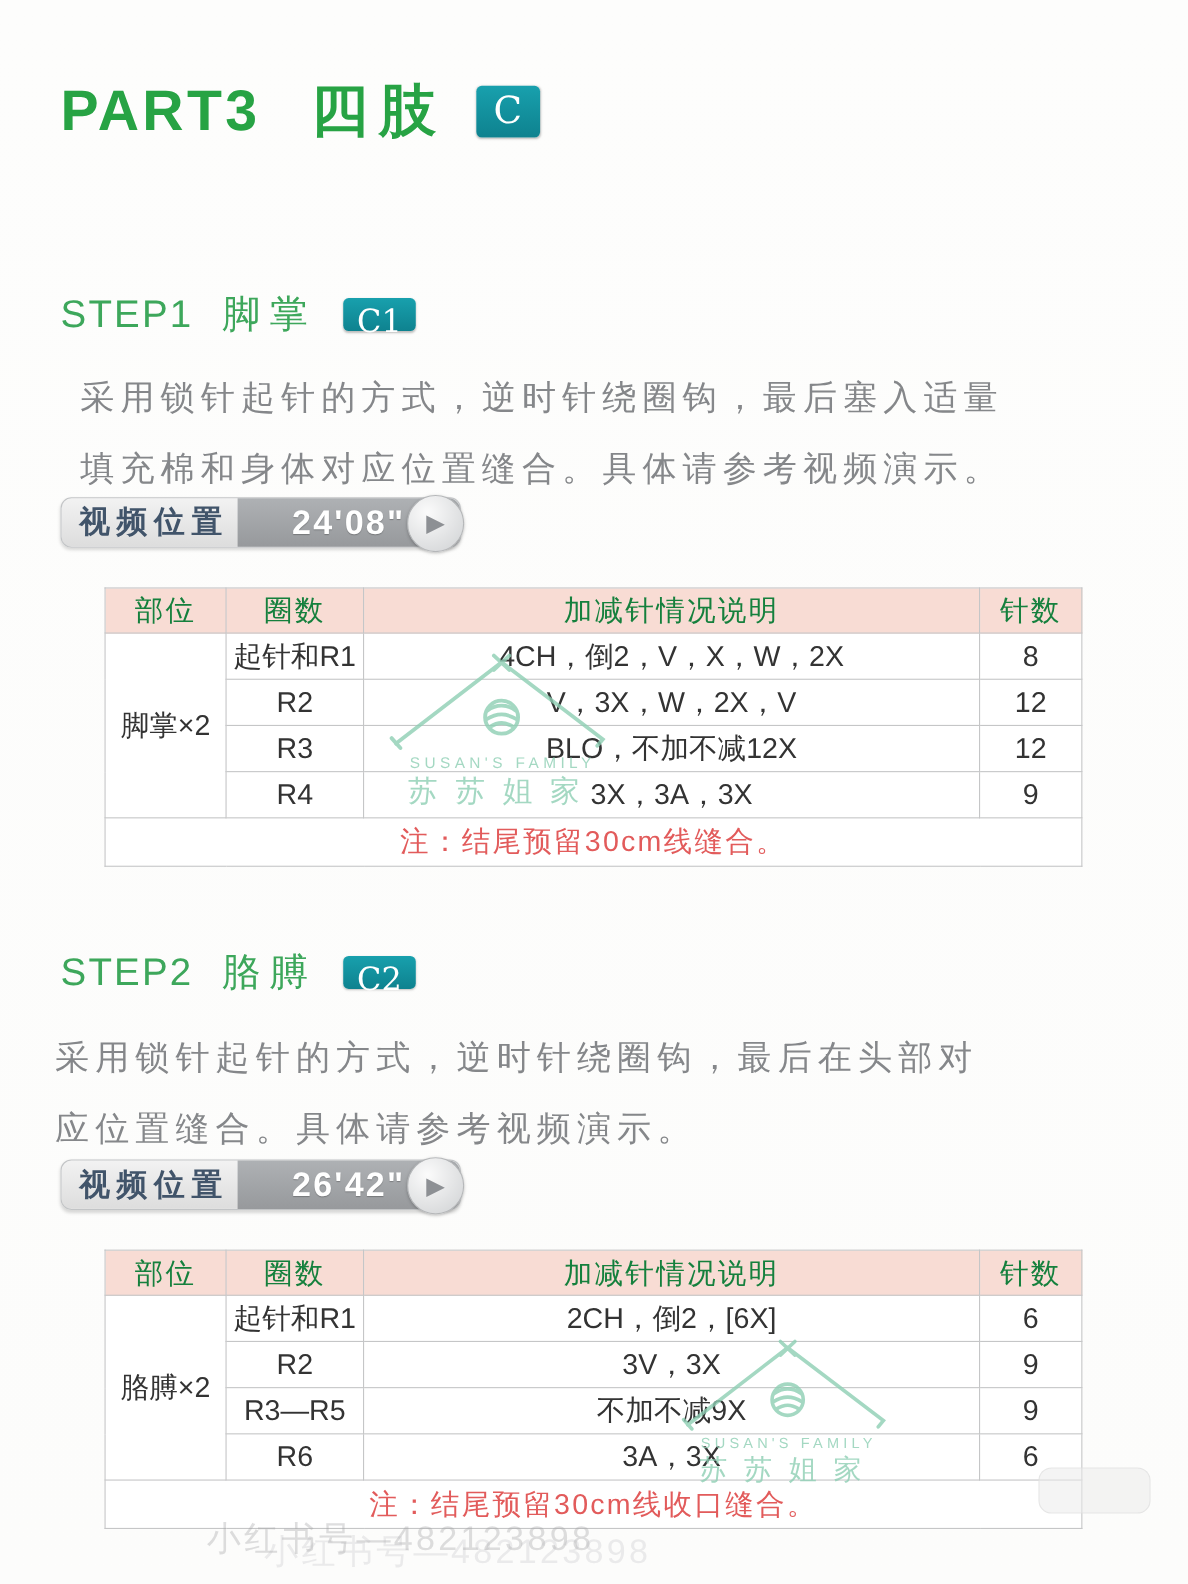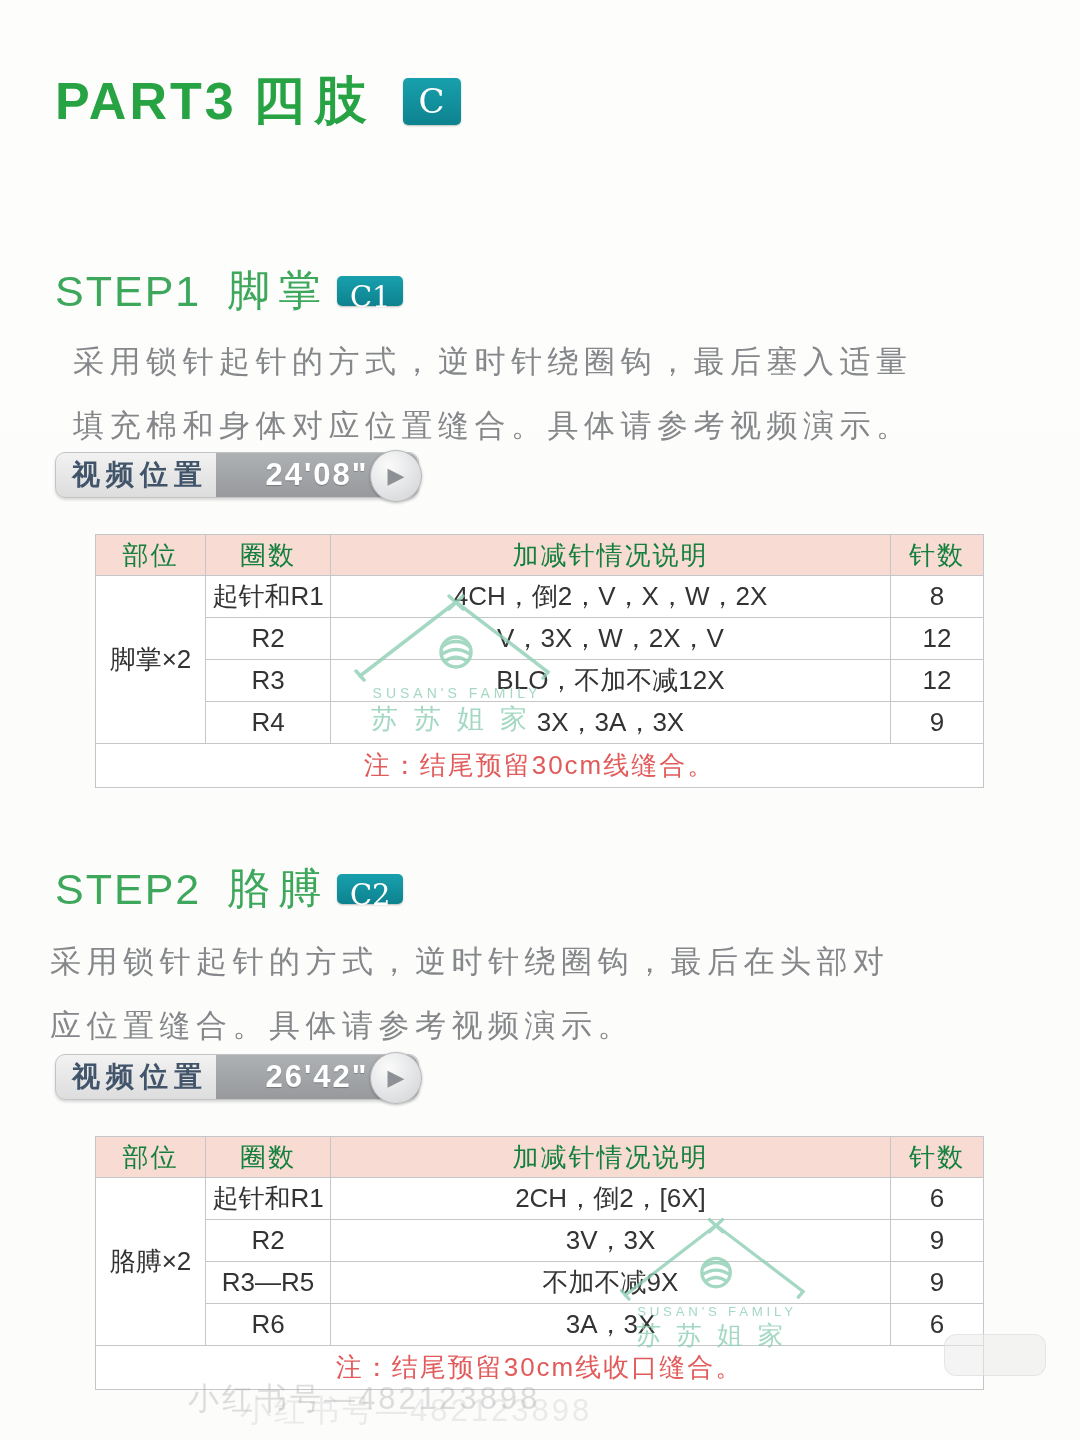--- a/index.html
+++ b/index.html
@@ -10,30 +10,30 @@
   .page{
     position:relative;
     width:1080px;height:1440px;
     background:linear-gradient(180deg,#fdfdfc 0%,#fcfcfb 100%);
     overflow:hidden;
     text-decoration:underline;
   }
   
   .title-row{position:absolute;display:flex;align-items:center;}
   .part-title{color:#27a344;font-weight:bold;font-size:52px;letter-spacing:3px;}
-  .part-title.cn{margin-left:16px;letter-spacing:10px;}
+  .part-title.cn{margin-left:46px;letter-spacing:10px;}
   .badge{
     display:inline-block;background:linear-gradient(180deg,#18a0ad 0%,#0e828f 100%);
     color:#ffffff;border-radius:5px;text-align:center;
     font-family:"DejaVu Serif","Liberation Serif",serif;
     box-shadow:0 1px 2px rgba(0,0,0,.25);
   }
   .badge.big{min-width:50px;height:47px;line-height:47px;font-size:34px;margin-left:26px;padding:0 4px;}
-  .badge.small{min-width:54px;height:30px;line-height:42px;font-size:29px;margin-left:8px;padding:0 6px;}
-  .step-title{color:#3da75b;font-size:43px;letter-spacing:2px;}
+  .badge.small{min-width:54px;height:30px;line-height:42px;font-size:29px;margin-left:24px;padding:0 6px;}
+  .step-title{color:#3da75b;font-size:35px;letter-spacing:2px;}
   .step-title.cn{margin-left:26px;letter-spacing:8px;}
   .intro{position:absolute;color:#86888b;font-size:31px;letter-spacing:7px;}
   .para{position:absolute;color:#85878a;font-size:31px;line-height:64px;letter-spacing:5.5px;width:995px;text-align:justify;}
   
   .videobar{
     position:absolute;width:362px;height:44px;border-radius:10px;
     background:linear-gradient(180deg,#f2f2f2,#dddddd);
     border:1px solid #c2c4c6;box-shadow:0 2px 3px rgba(0,0,0,.15);
   }
   .videobar .vlabel{

